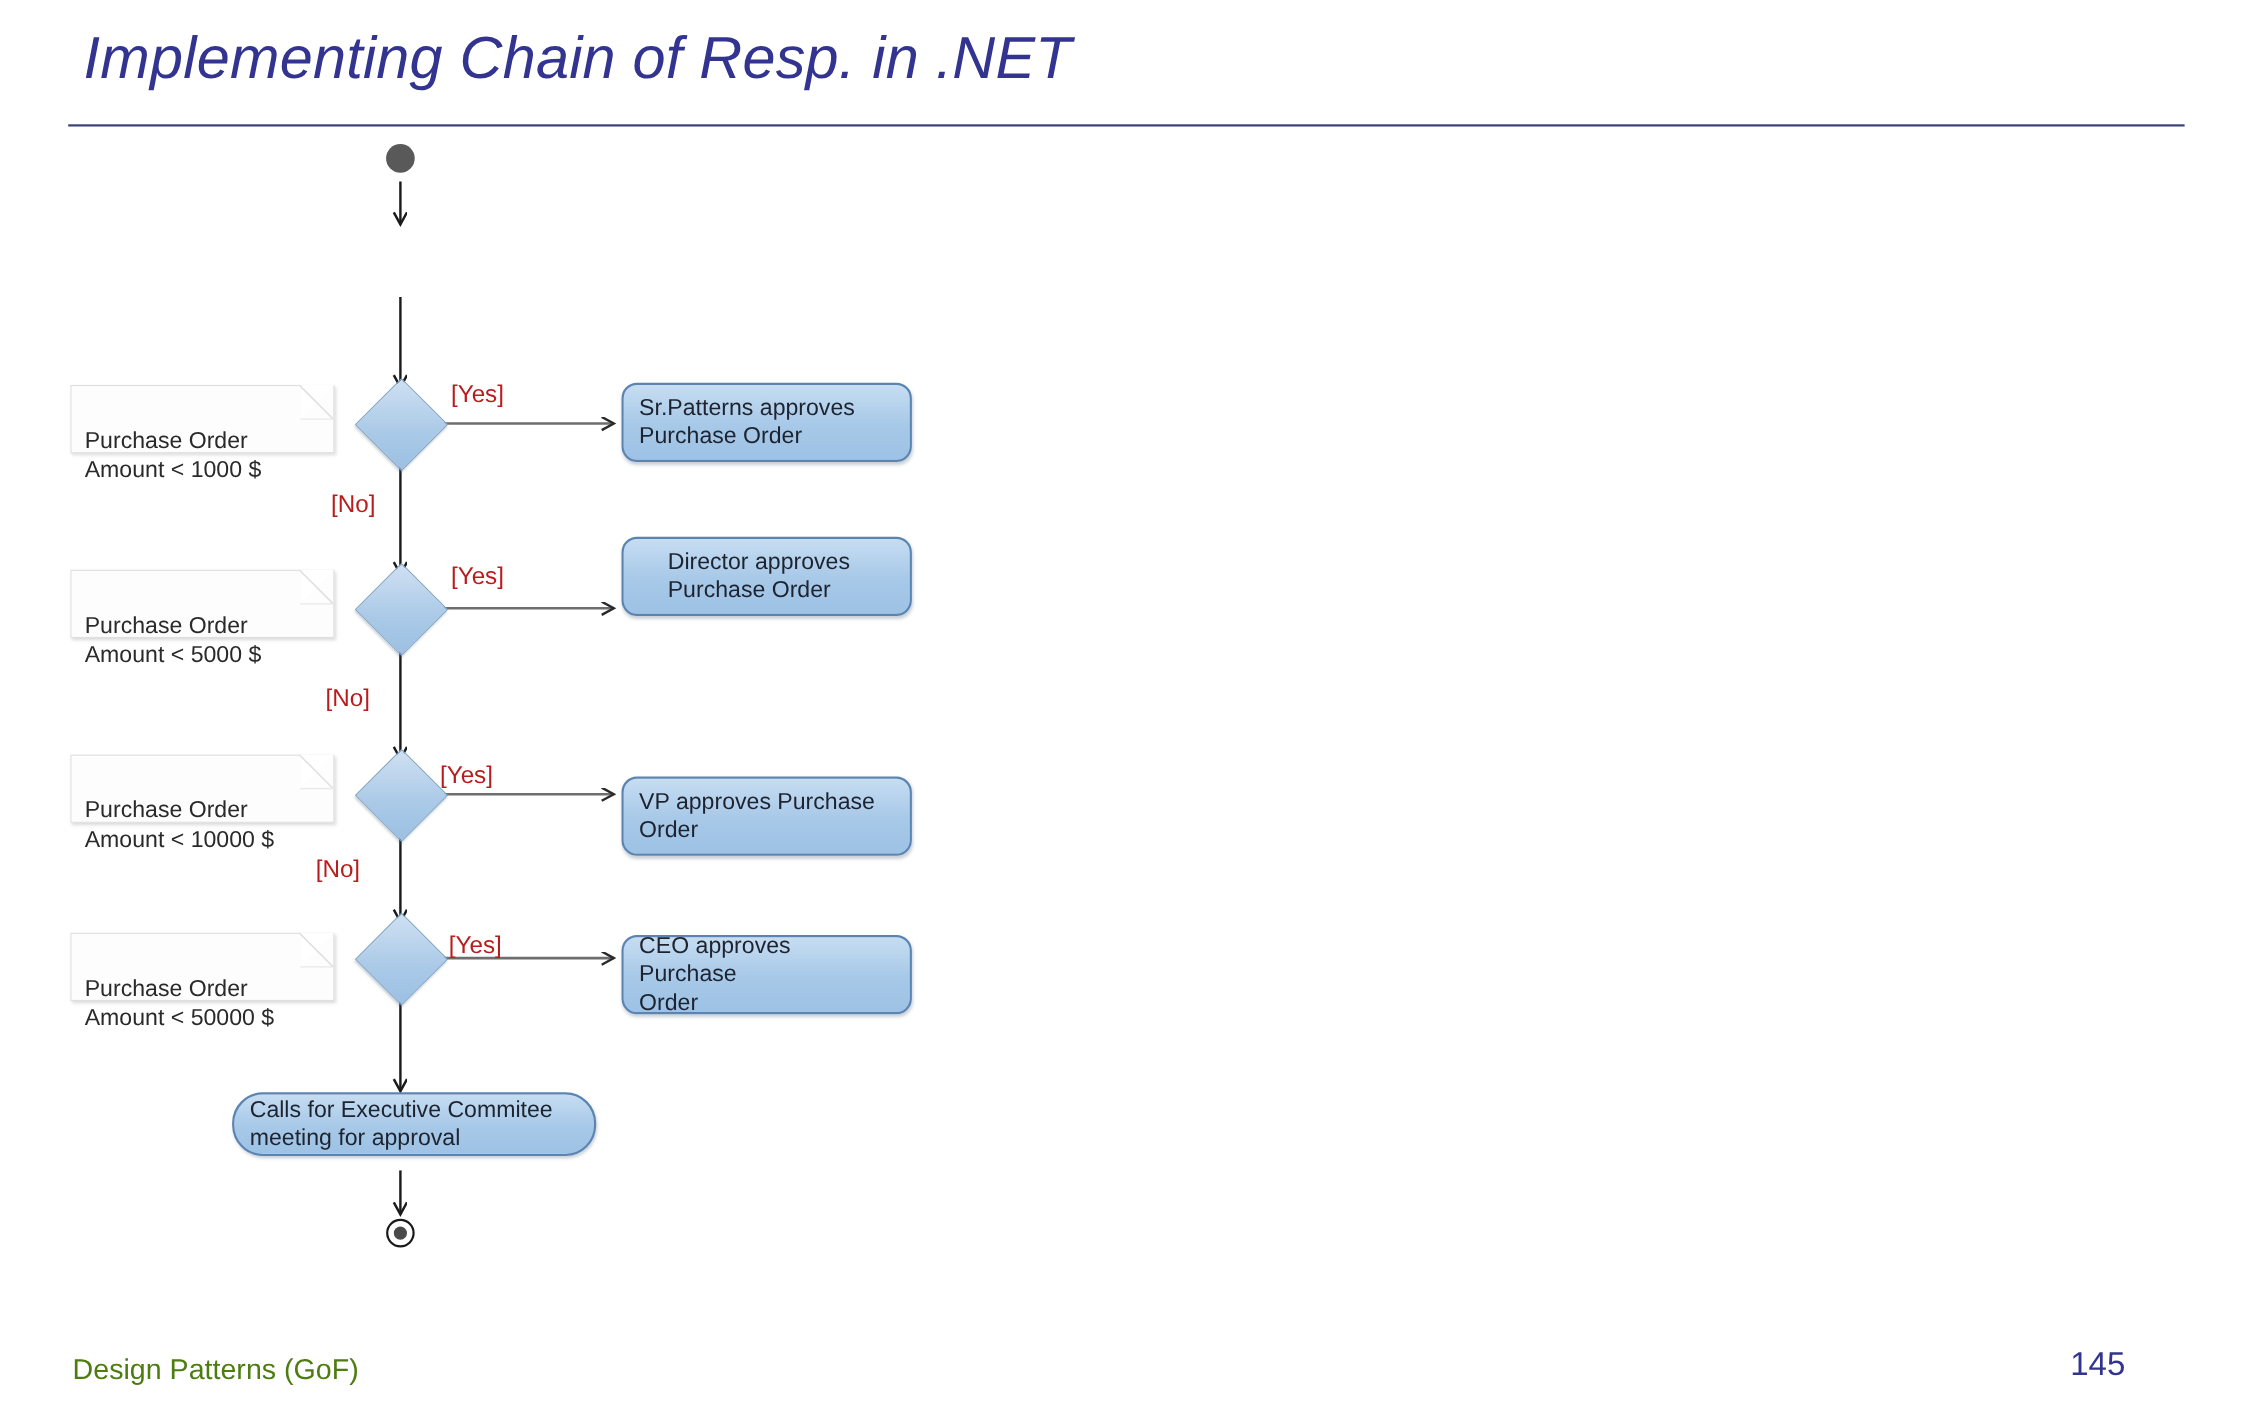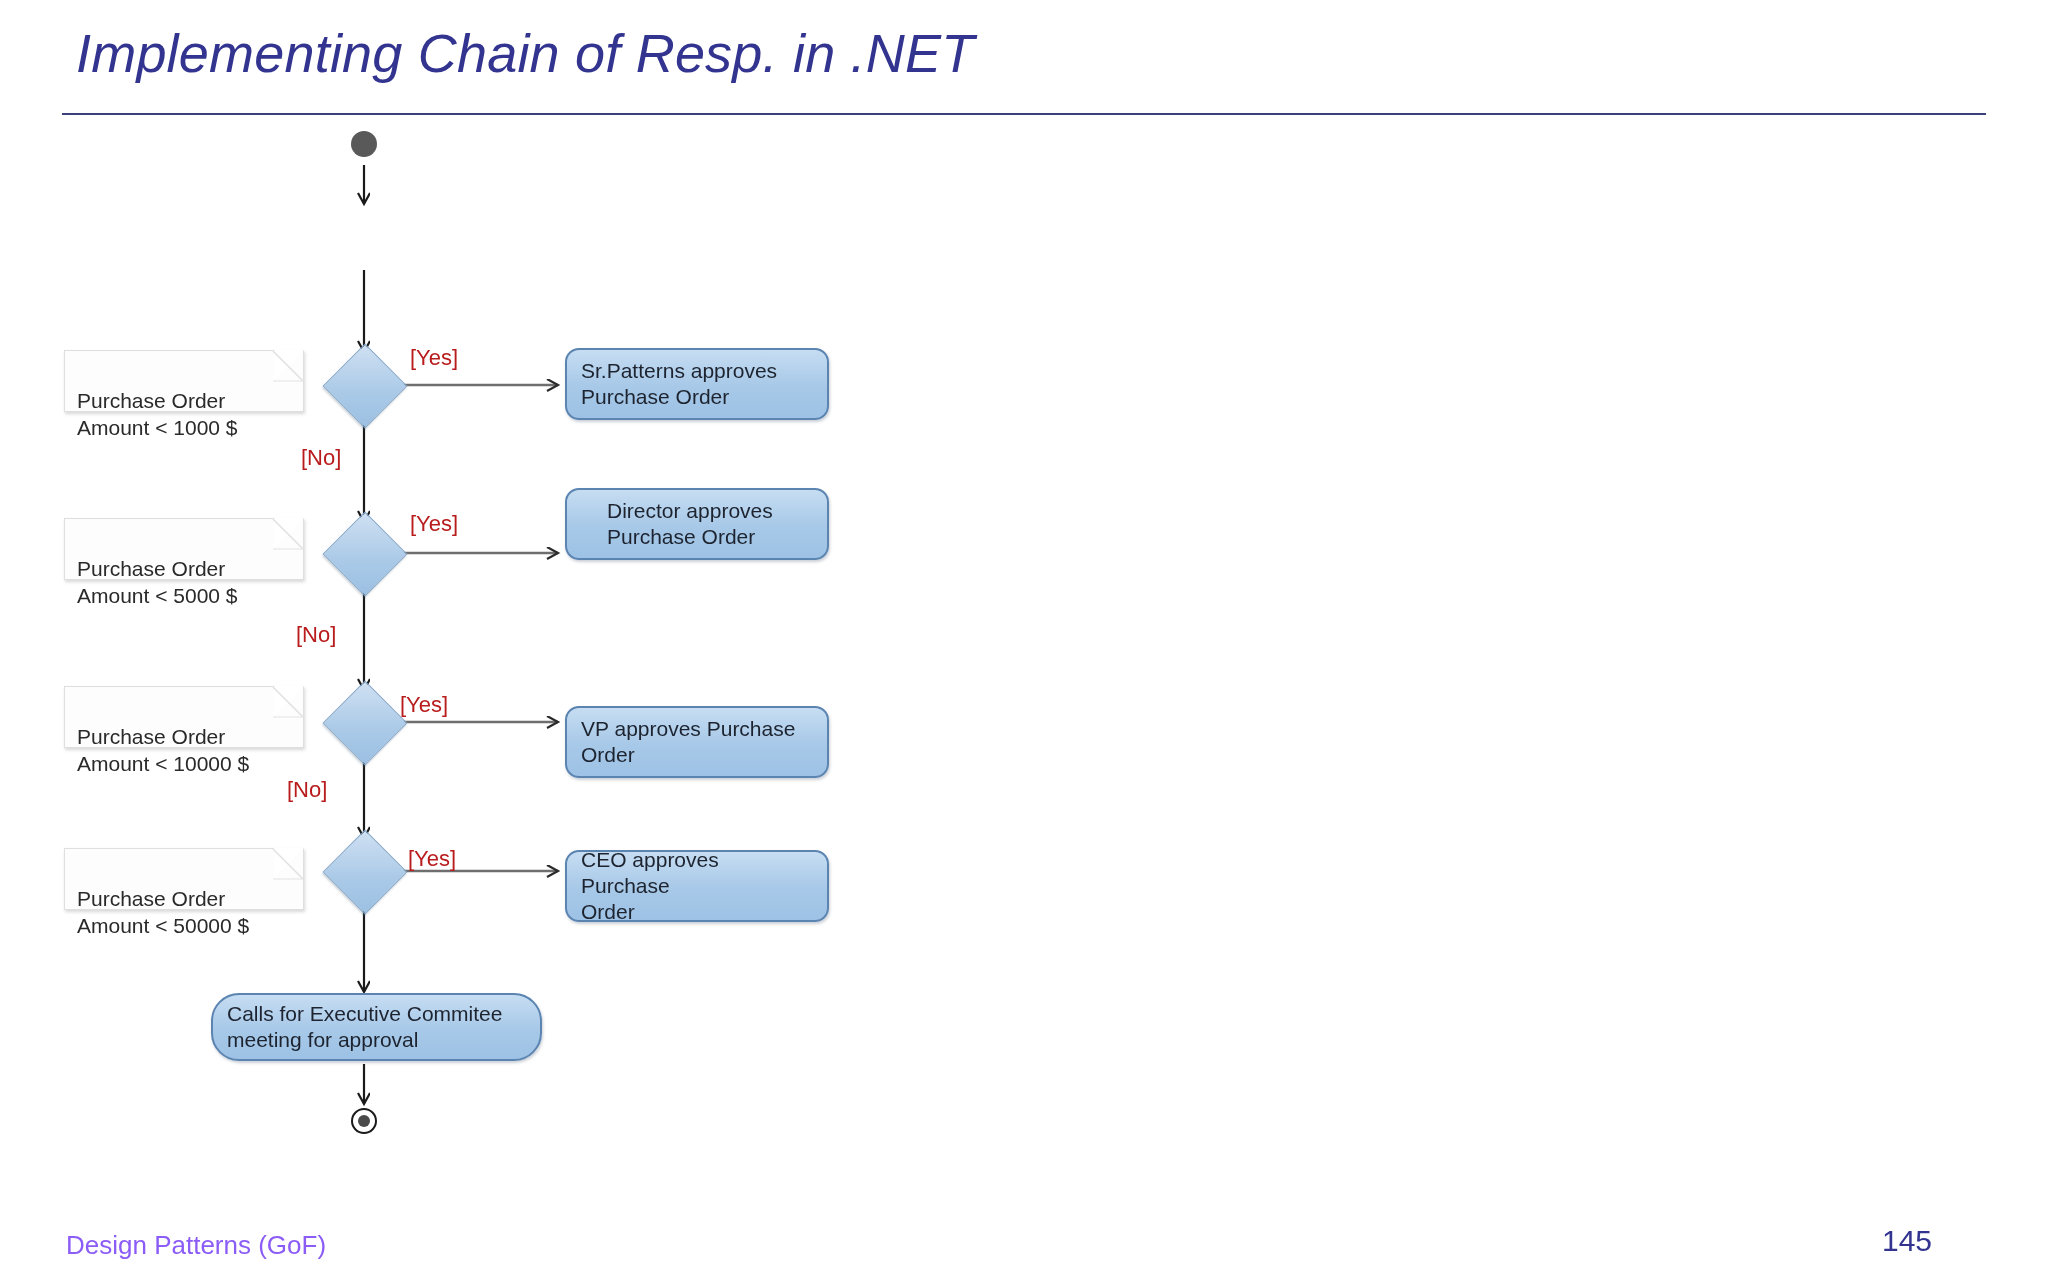--- a/index.html
+++ b/index.html
@@ -36,21 +36,21 @@
     height: 0;
     border-top: 2px solid #3b3f7a;
   }
 
   
   #footer-left {
     position: absolute;
     left: 66px;
     top: 1230px;
     font-size: 26px;
-    color: #8b5cf6;
+    color: #4d7c0f;
     white-space: nowrap;
   }
   #footer-page {
     position: absolute;
     left: 1882px;
     top: 1224px;
     font-size: 30px;
     color: #32348f;
     white-space: nowrap;
   }
@@ -275,21 +275,21 @@
     <span class="fold2"></span>
     <svg class="foldline" viewBox="0 0 42 42">
       <path d="M12,0 L42,30" fill="none" stroke="#e0e0e0" stroke-width="1.4"></path>
       <path d="M42,30 L12,30" fill="none" stroke="#e8e8e8" stroke-width="1.2"></path>
     </svg>
   </div>
 
   <div class="activity left" style="left:565px; top:850px; width:264px; height:72px;">CEO approves Purchase
 Order</div>
 
-  <div class="activity left" style="left:211px; top:993px; width:331px; height:68px;border-radius:28px;">Calls for Executive Commitee
+  <div class="activity left" style="left:211px; top:993px; width:331px; height:58px;border-radius:28px;">Calls for Executive Commitee
 meeting for approval</div>
 
   <div id="end-node" style="left:351px; top:1108px;">
     <span class="inner"></span>
   </div>
 
   <div class="edge-label" style="left:410px; top:345px;">[Yes]</div>
   <div class="edge-label" style="left:301px; top:445px;">[No]</div>
 
   <div class="edge-label" style="left:410px; top:511px;">[Yes]</div>

